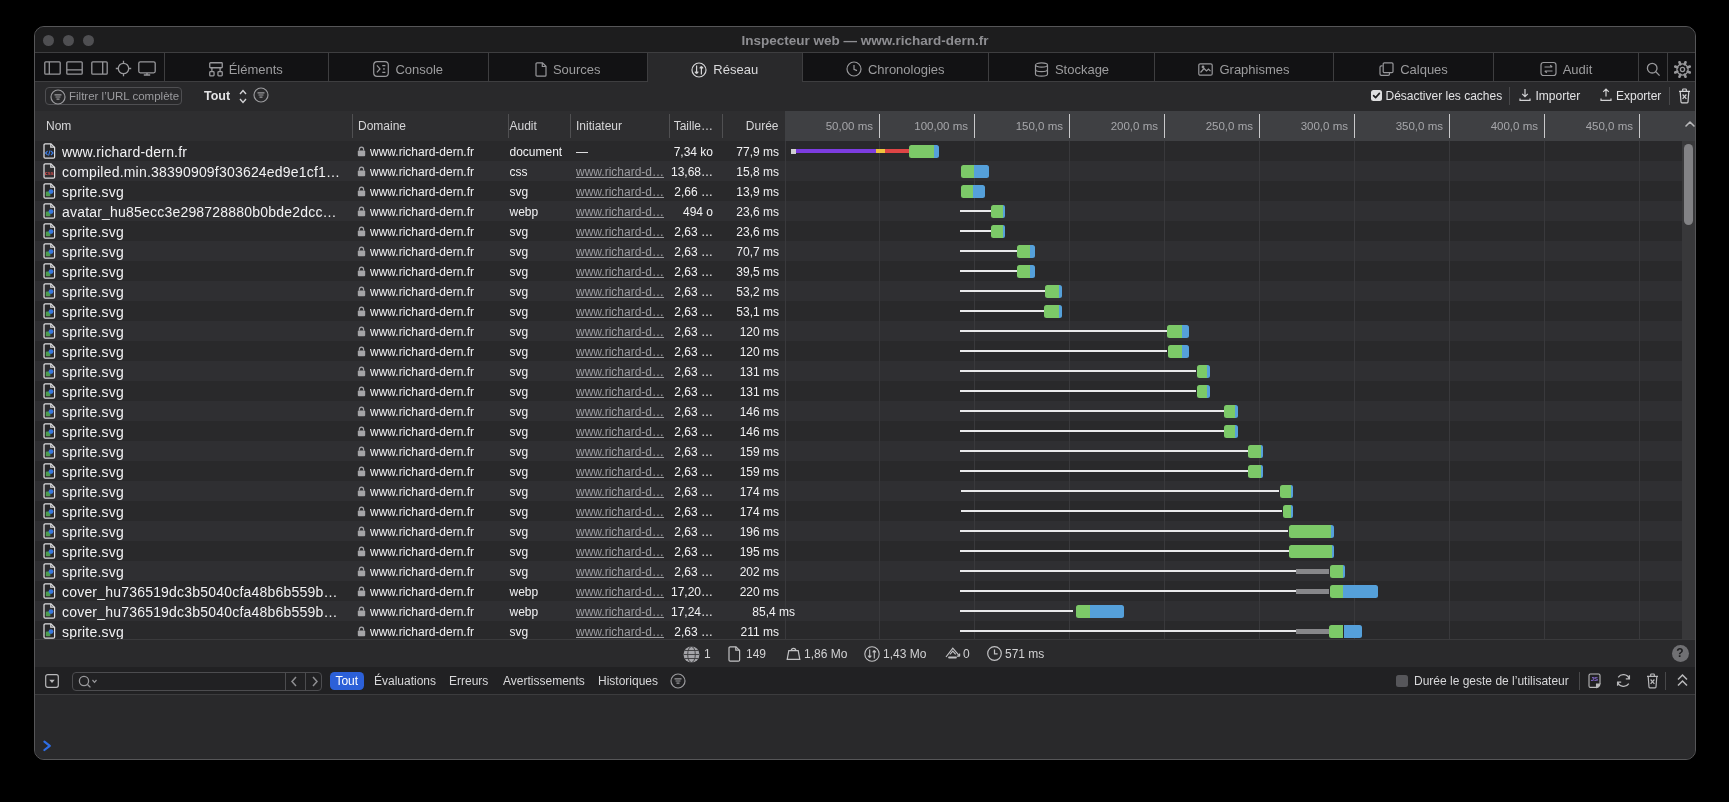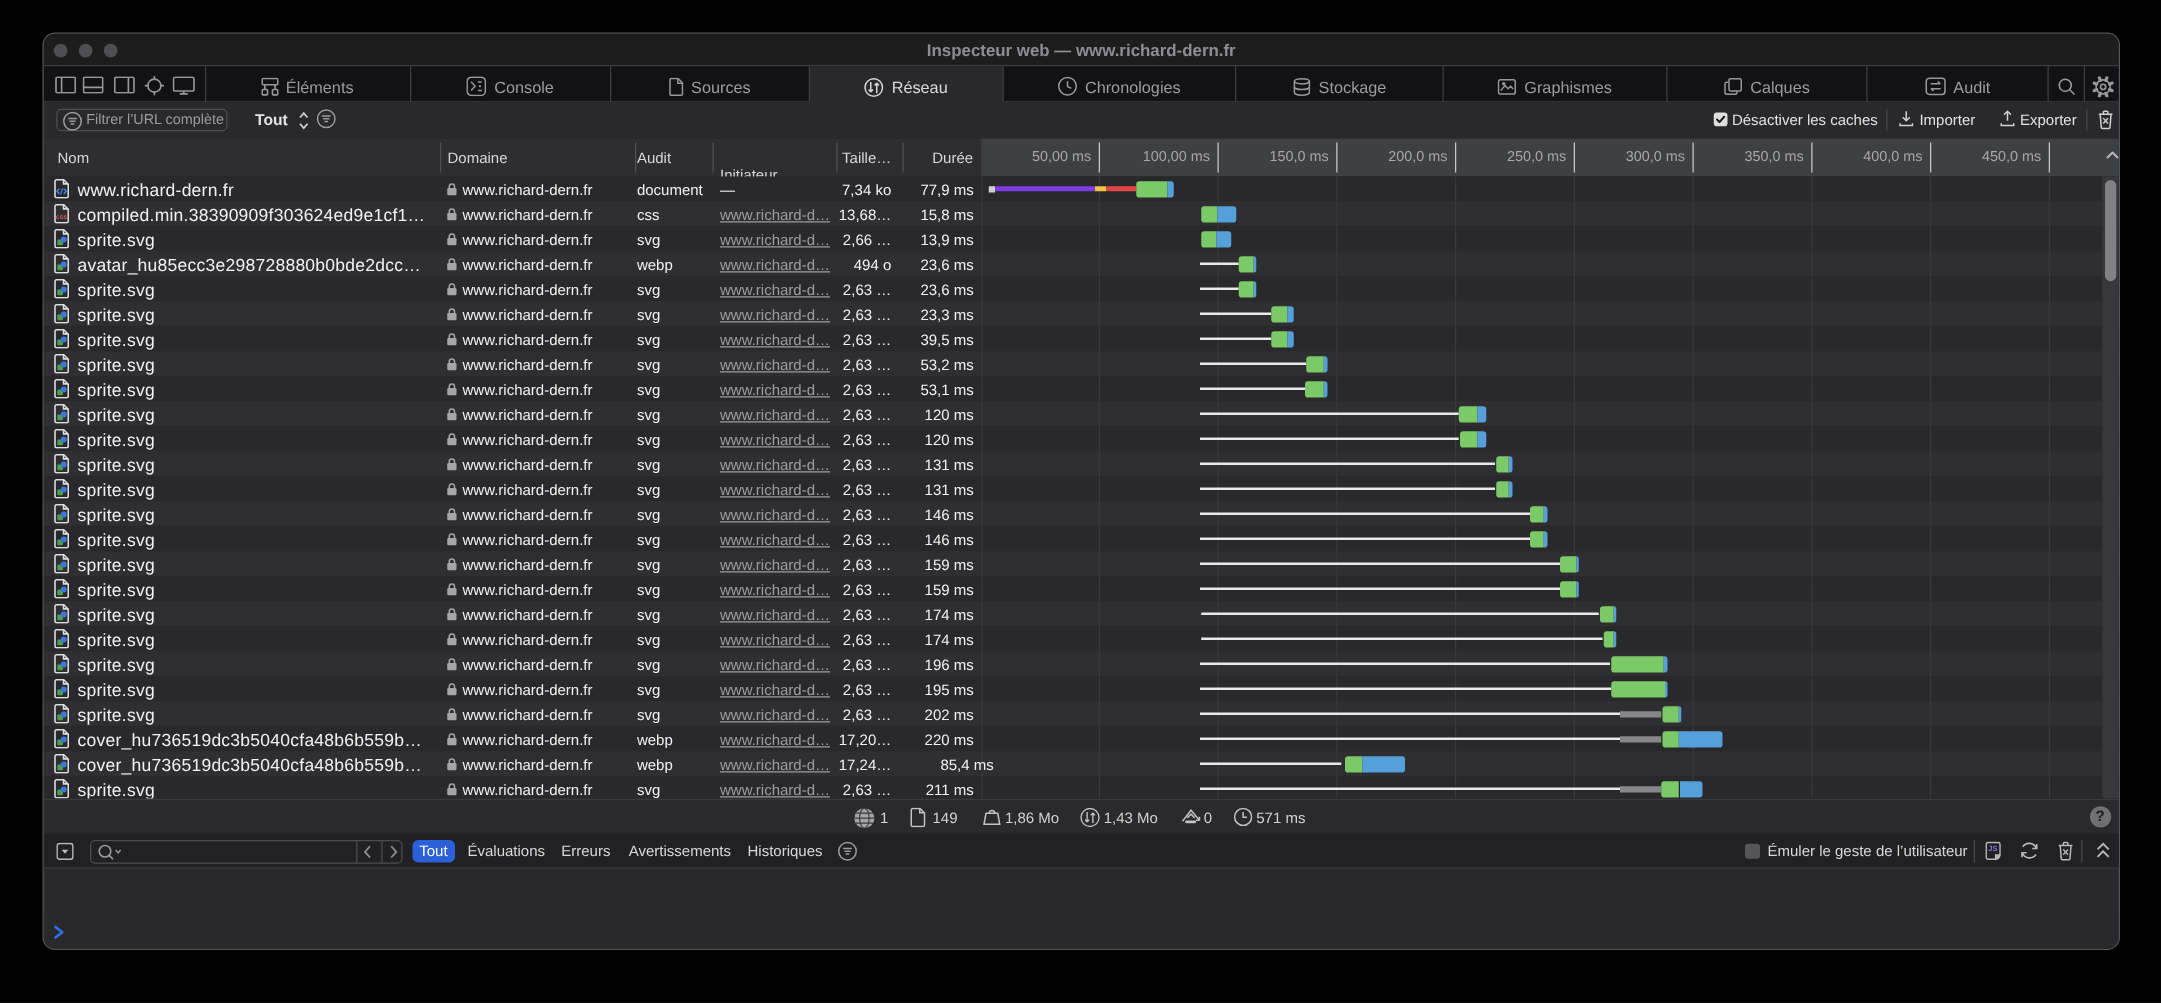--- a/index.html
+++ b/index.html
@@ -263,21 +263,21 @@
   </div>
   <div id="header">
 <div class="hsep" style="left:317px"></div>
 <div class="hsep" style="left:473px"></div>
 <div class="hsep" style="left:535px"></div>
 <div class="hsep" style="left:634px"></div>
 <div class="hsep" style="left:686.5px"></div>
 <div class="abs" style="left:11px; top:8px;">Nom</div>
 <div class="abs" style="left:323px; top:8px;">Domaine</div>
 <div class="abs" style="left:474.5px; top:8px;">Audit</div>
-<div class="abs" style="left:541px; top:8px;margin-top:14px;">Initiateur</div>
+<div class="abs" style="left:541px; top:8px;">Initiateur</div>
 <div class="abs" style="left:634px; top:8px; width:44px; text-align:right;">Taille…</div>
 <div class="abs" style="left:686.5px; top:8px; width:57px; text-align:right;">Durée</div>
 <div id="wfheader">
         <div class="tick" style="left:94.5px"></div>
         <div class="ticklbl" style="left:18.5px; width:70px; text-align:right">50,00 ms</div>
         <div class="tick" style="left:189.5px"></div>
         <div class="ticklbl" style="left:113.5px; width:70px; text-align:right">100,00 ms</div>
         <div class="tick" style="left:284.5px"></div>
         <div class="ticklbl" style="left:208.5px; width:70px; text-align:right">150,0 ms</div>
         <div class="tick" style="left:379.5px"></div>
@@ -498,21 +498,21 @@
         <div class="abs" style="left:322px; top:4.5px">
           <svg style="" width="9" height="11" viewBox="0 0 9 11">
             <path d="M2.4 4.4 V3.2 a2.1 2.1 0 0 1 4.2 0 V4.4" fill="none" stroke="#a5a5a8" stroke-width="1.2"></path>
             <rect x="0.8" y="4.4" width="7.4" height="5.8" rx="1" fill="#a5a5a8"></rect>
           </svg>
         </div>
         <div class="cell" style="left:335px">www.richard-dern.fr</div>
         <div class="cell" style="left:474.5px">svg</div>
         <div class="cell" style="left:541px; color:#9d9da1; text-decoration:underline">www.richard-d…</div>
         <div class="cell" style="left:588px; width:90px; text-align:right">2,63 …</div>
-        <div class="cell" style="left:654px; width:90px; text-align:right">23,3 ms</div>
+        <div class="cell" style="left:654px; width:90px; text-align:right">70,7 ms</div>
         <div class="abs" style="left:925px; top:9px; width:57px; height:2px; background:#e9e9eb"></div>
         <div class="abs" style="left:982px; top:3.5px; width:13px; height:13px; background:#7cc968; border-radius:2.5px 0 0 2.5px"></div>
         <div class="abs" style="left:995px; top:3.5px; width:4.5px; height:13px; background:#55a0da; border-radius:0 2.5px 2.5px 0"></div>
       </div>
 <div class="row odd" style="top:120px">
         <div class="grid" style="left:749.5px"></div>
         <div class="grid" style="left:844px"></div>
         <div class="grid" style="left:939px"></div>
         <div class="grid" style="left:1034px"></div>
         <div class="grid" style="left:1129px"></div>
@@ -1281,21 +1281,21 @@
 <div class="abs" style="left:563px; top:7px; color:#d8d8da; font-size:12px">Historiques</div>
 <div class="abs" style="left:635px; top:6px">
         <svg style="" width="16" height="16" viewBox="0 0 16 16">
           <g fill="none" stroke="#9b9b9e" stroke-width="1.2">
             <circle cx="8" cy="8" r="7"></circle>
             <path d="M4.5 5.8 H11.5 M5.5 8 H10.5 M6.5 10.2 H9.5"></path>
           </g>
         </svg>
       </div>
 <div class="abs" style="left:1361px; top:8px; width:11.5px; height:11.5px; background:#56565a; border-radius:2.5px;"></div>
-<div class="abs" style="left:1379px; top:7px; color:#d8d8da; font-size:12px">Émuler le geste de l’utilisateur</div>
+<div class="abs" style="left:1379px; top:7px; color:#d8d8da; font-size:12px">Durée le geste de l’utilisateur</div>
 <div class="abs" style="left:1544px; top:5px; width:1px; height:18px; background:#48484a"></div>
 <div class="abs" style="left:1553px; top:5.5px">
         <svg style="" width="14" height="16" viewBox="0 0 14 16">
           <g fill="none" stroke="#b9b9bb" stroke-width="1.1">
             <path d="M12 11 V2.4 A1.4 1.4 0 0 0 10.6 1 H2.4 A1.4 1.4 0 0 0 1 2.4 V13 a1.4 1.4 0 0 0 1.4 1.4 H8.5"></path>
             <path d="M8.5 14.6 c2.3-0.3 3.2-1.2 3.5-3.6 H8.5 Z" fill="#b9b9bb"></path>
           </g>
           <text x="6.3" y="7.5" font-size="6" font-weight="bold" fill="#8f72e0" text-anchor="middle" font-family="Liberation Sans">JS</text>
         </svg>
       </div>

